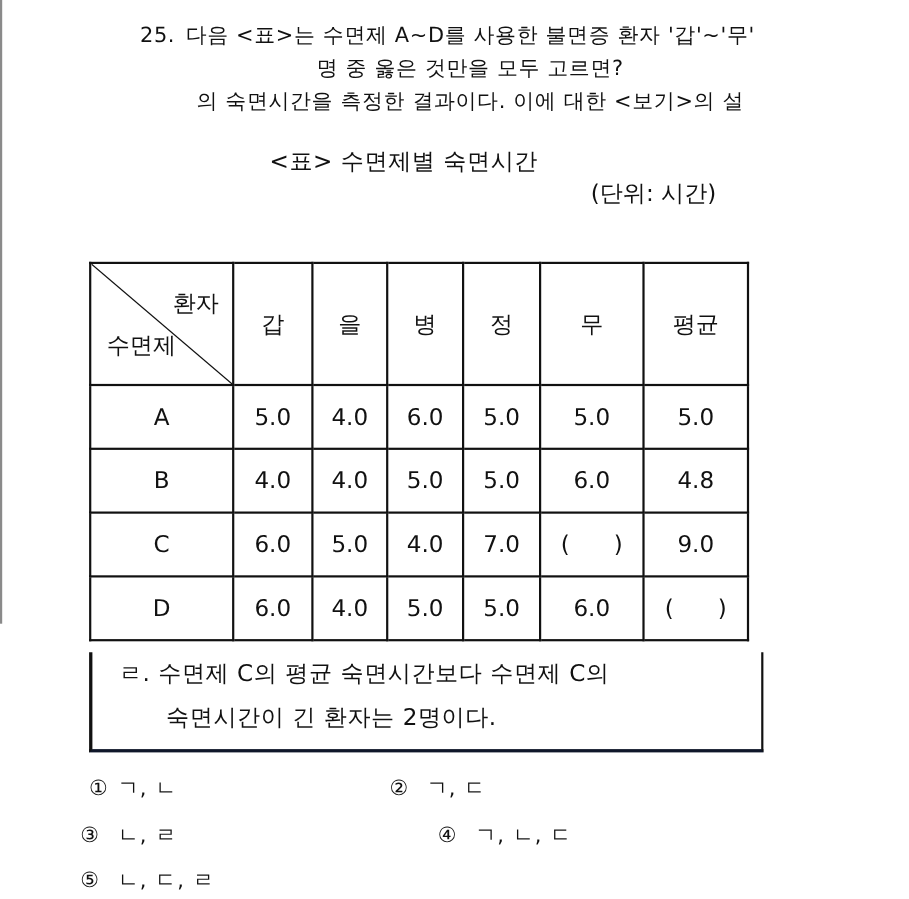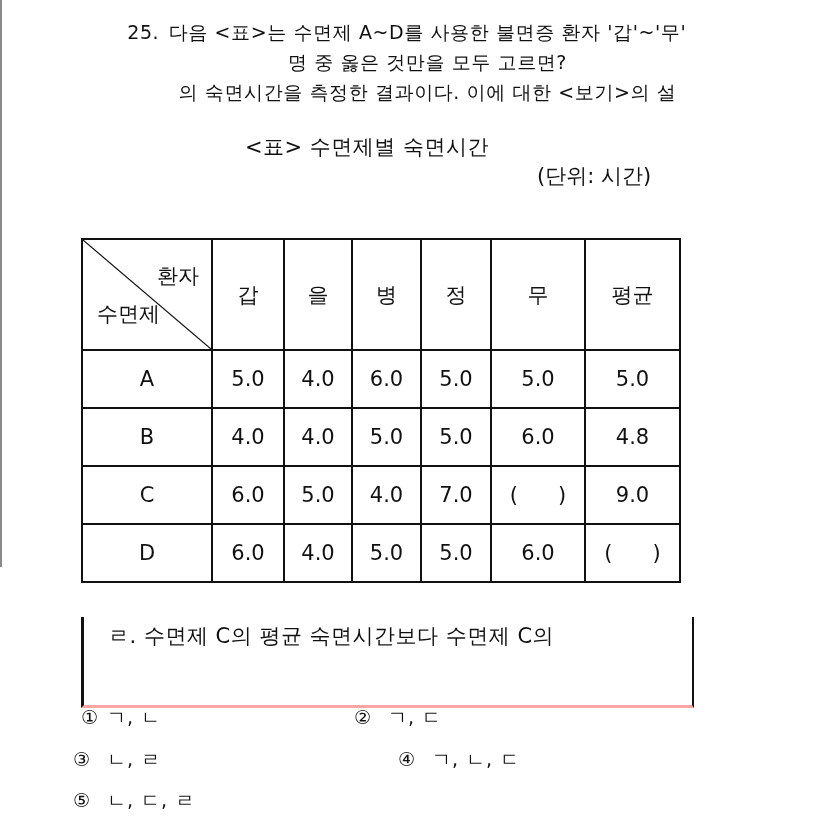--- a/index.html
+++ b/index.html
@@ -110,22 +110,21 @@
     font-size: 21px;
   }
   .bogi-box {
     position: absolute;
     left: 81px;
     top: 593px;
     width: 608px;
     height: 88px;
     border-left: 3px solid #111111;
     border-right: 2px solid #111111;
-    border-bottom: 3px solid #fca5a5;
-    margin-top: 24px;
+    border-bottom: 3px solid #0f172a;
   }
   .bogi-line1 {
     position: absolute;
     left: 24px;
     top: 4px;
     font-size: 21px;
     line-height: 30px;
     white-space: nowrap;
     letter-spacing: 0.5px;
   }
@@ -230,20 +229,21 @@
     <td>5.0</td>
     <td>5.0</td>
     <td>6.0</td>
     <td style="white-space:pre;">(      )</td>
   </tr>
 </tbody>
   </table>
 
 <div class="bogi-box">
   <div class="bogi-line1"><span>ㄹ.</span> <span>수면제 C의 평균 숙면시간보다 수면제 C의</span></div>
+  <div class="bogi-line2">숙면시간이 긴 환자는 2명이다.</div>
 </div>
 
 <div class="options">
   <div class="opt" style="left:0px; top:0px;text-align:center;">
     <span class="num">①</span><span>ㄱ, ㄴ</span>
   </div>
   <div class="opt" style="left:281px; top:0px;">
     <span class="num">②</span><span>ㄱ, ㄷ</span>
   </div>
   <div class="opt" style="left:0px; top:42px;">

